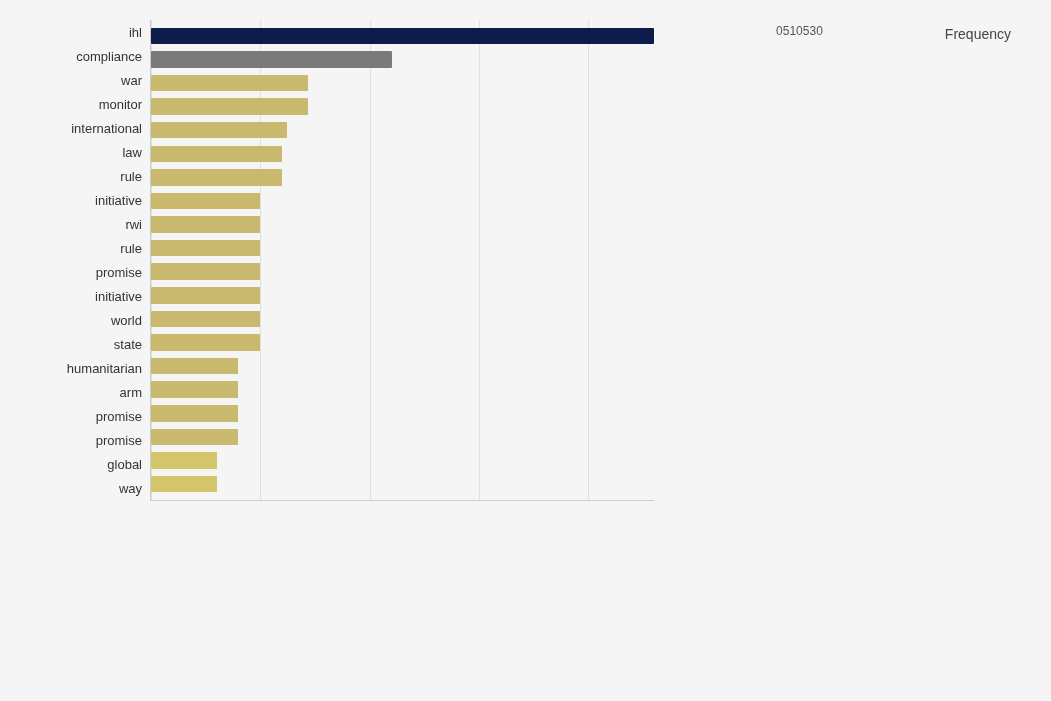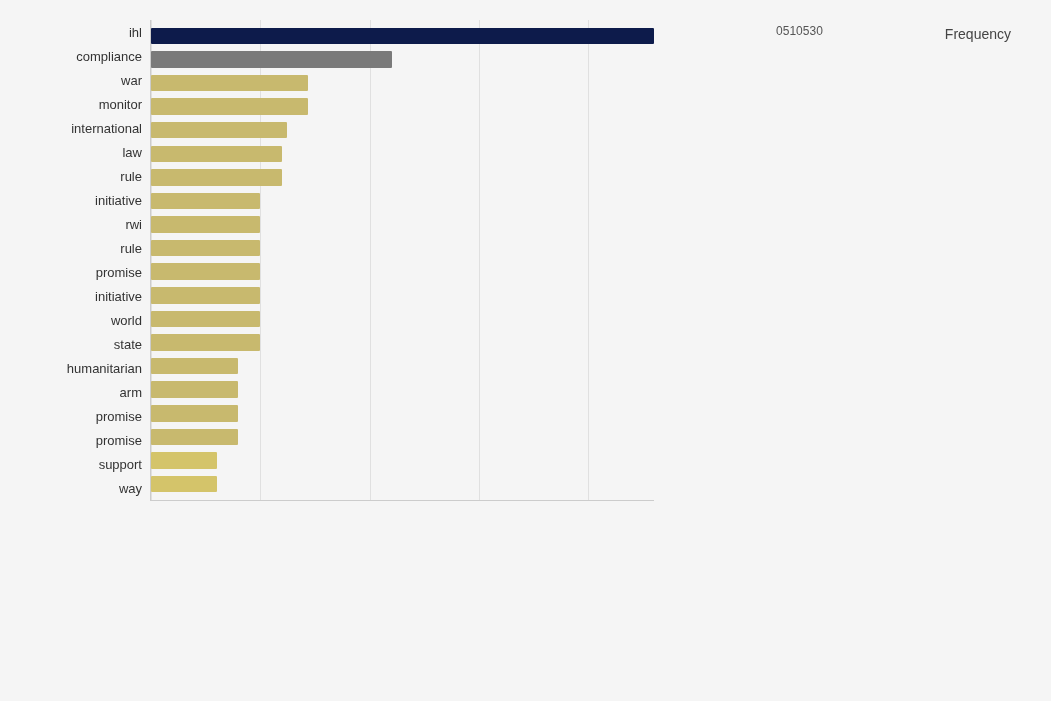--- a/index.html
+++ b/index.html
@@ -134,21 +134,21 @@
           <div class="y-label">rwi</div>
           <div class="y-label">rule</div>
           <div class="y-label">promise</div>
           <div class="y-label">initiative</div>
           <div class="y-label">world</div>
           <div class="y-label">state</div>
           <div class="y-label">humanitarian</div>
           <div class="y-label">arm</div>
           <div class="y-label">promise</div>
           <div class="y-label">promise</div>
-          <div class="y-label">support</div>
+          <div class="y-label">global</div>
           <div class="y-label">way</div>
         </div>
 
       <div class="plot-area">
 
         <div class="grid-lines" id="grid-lines">
             <div class="grid-line" style="left: 0%;"></div>
             <div class="grid-line" style="left: 21.7391%;"></div>
             <div class="grid-line" style="left: 43.4783%;"></div>
             <div class="grid-line" style="left: 65.2174%;"></div>

